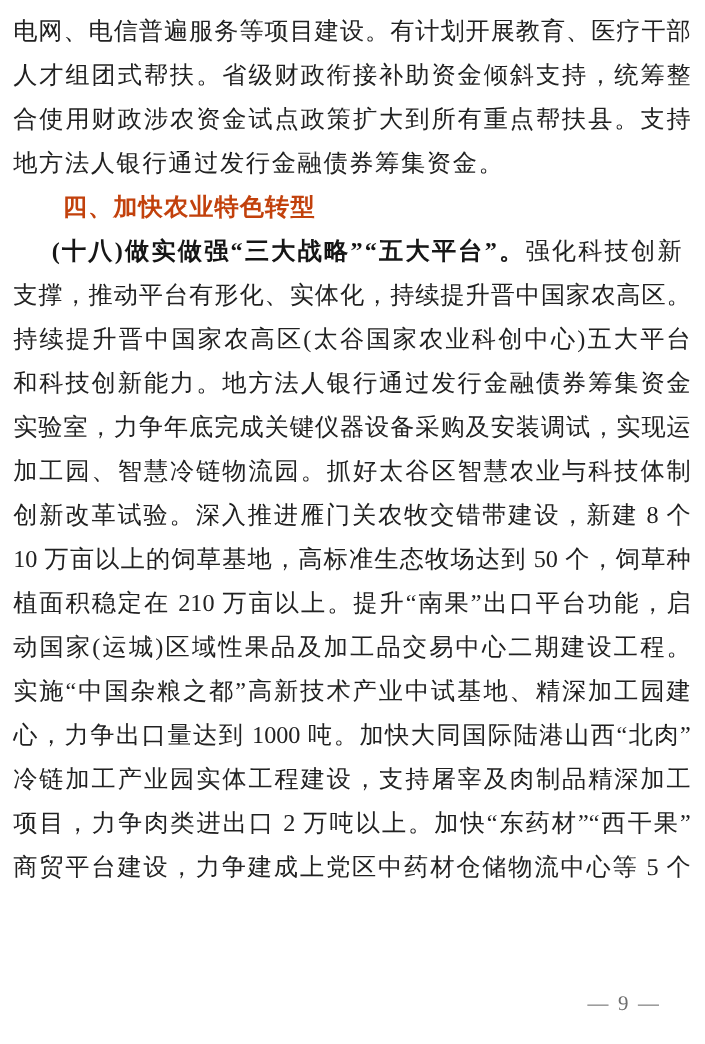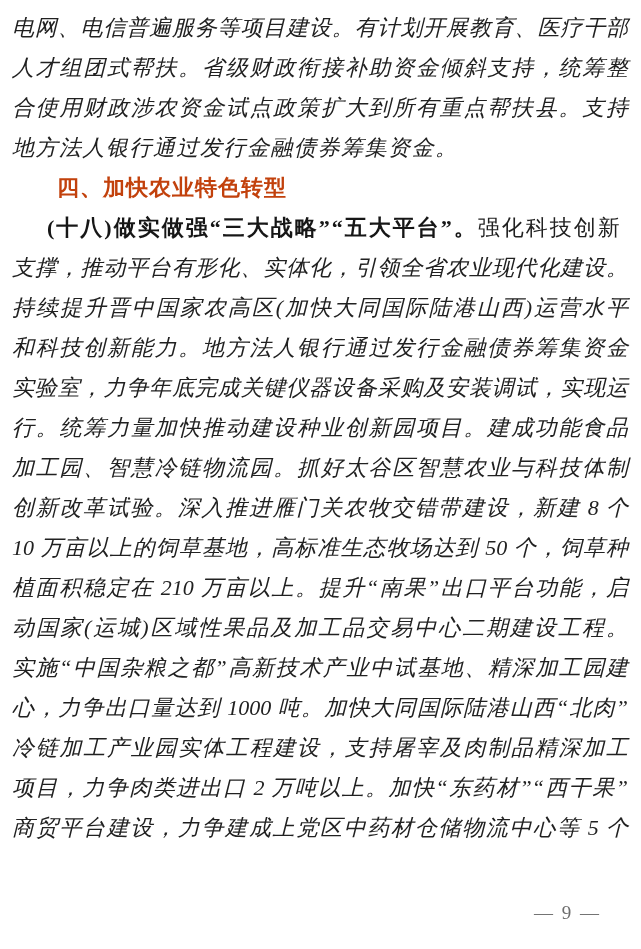--- a/index.html
+++ b/index.html
@@ -23,21 +23,20 @@
     width: 616px;
   }
   .line {
     height: 40px;
     line-height: 40px;
     font-size: 22px;
     text-align: justify;
     text-align-last: justify;
     white-space: nowrap;
     color: #212121;
-    font-style: italic;
   }
   .line.last-of-para {
     text-align-last: left;
     white-space: normal;
     letter-spacing: 1.5px;
   }
   .heading {
     height: 40px;
     line-height: 40px;
     font-size: 22px;
@@ -85,25 +84,24 @@
 
     <div class="line">电网、电信普遍服务等项目建设。有计划开展教育、医疗干部</div>
     <div class="line">人才组团式帮扶。省级财政衔接补助资金倾斜支持，统筹整</div>
     <div class="line">合使用财政涉农资金试点政策扩大到所有重点帮扶县。支持</div>
     <div class="line last-of-para">地方法人银行通过发行金融债券筹集资金。</div>
 
     <div class="heading">四、加快农业特色转型</div>
 
     <div class="lead-line"><span class="lead-bold">(十八)做实做强“三大战略”“五大平台”。</span><span>强化科技创新</span></div>
 
-    <div class="line">支撑，推动平台有形化、实体化，引领全省农业现代化建设。</div>
-    <div class="line">持续提升晋中国家农高区(加快大同国际陆港山西)运营水平</div>
+    <div class="line">支撑，推动平台有形化、实体化，持续提升晋中国家农高区。</div>
+    <div class="line">持续提升晋中国家农高区(太谷国家农业科创中心)五大平台</div>
     <div class="line">和科技创新能力。地方法人银行通过发行金融债券筹集资金</div>
     <div class="line">实验室，力争年底完成关键仪器设备采购及安装调试，实现运</div>
-    <div class="line">行。统筹力量加快推动建设种业创新园项目。建成功能食品</div>
     <div class="line">加工园、智慧冷链物流园。抓好太谷区智慧农业与科技体制</div>
     <div class="line">创新改革试验。深入推进雁门关农牧交错带建设，新建 8 个</div>
     <div class="line">10 万亩以上的饲草基地，高标准生态牧场达到 50 个，饲草种</div>
     <div class="line">植面积稳定在 210 万亩以上。提升“南果”出口平台功能，启</div>
     <div class="line">动国家(运城)区域性果品及加工品交易中心二期建设工程。</div>
     <div class="line">实施“中国杂粮之都”高新技术产业中试基地、精深加工园建</div>
     <div class="line">心，力争出口量达到 1000 吨。加快大同国际陆港山西“北肉”</div>
     <div class="line">冷链加工产业园实体工程建设，支持屠宰及肉制品精深加工</div>
     <div class="line">项目，力争肉类进出口 2 万吨以上。加快“东药材”“西干果”</div>
     <div class="line">商贸平台建设，力争建成上党区中药材仓储物流中心等 5 个</div>

